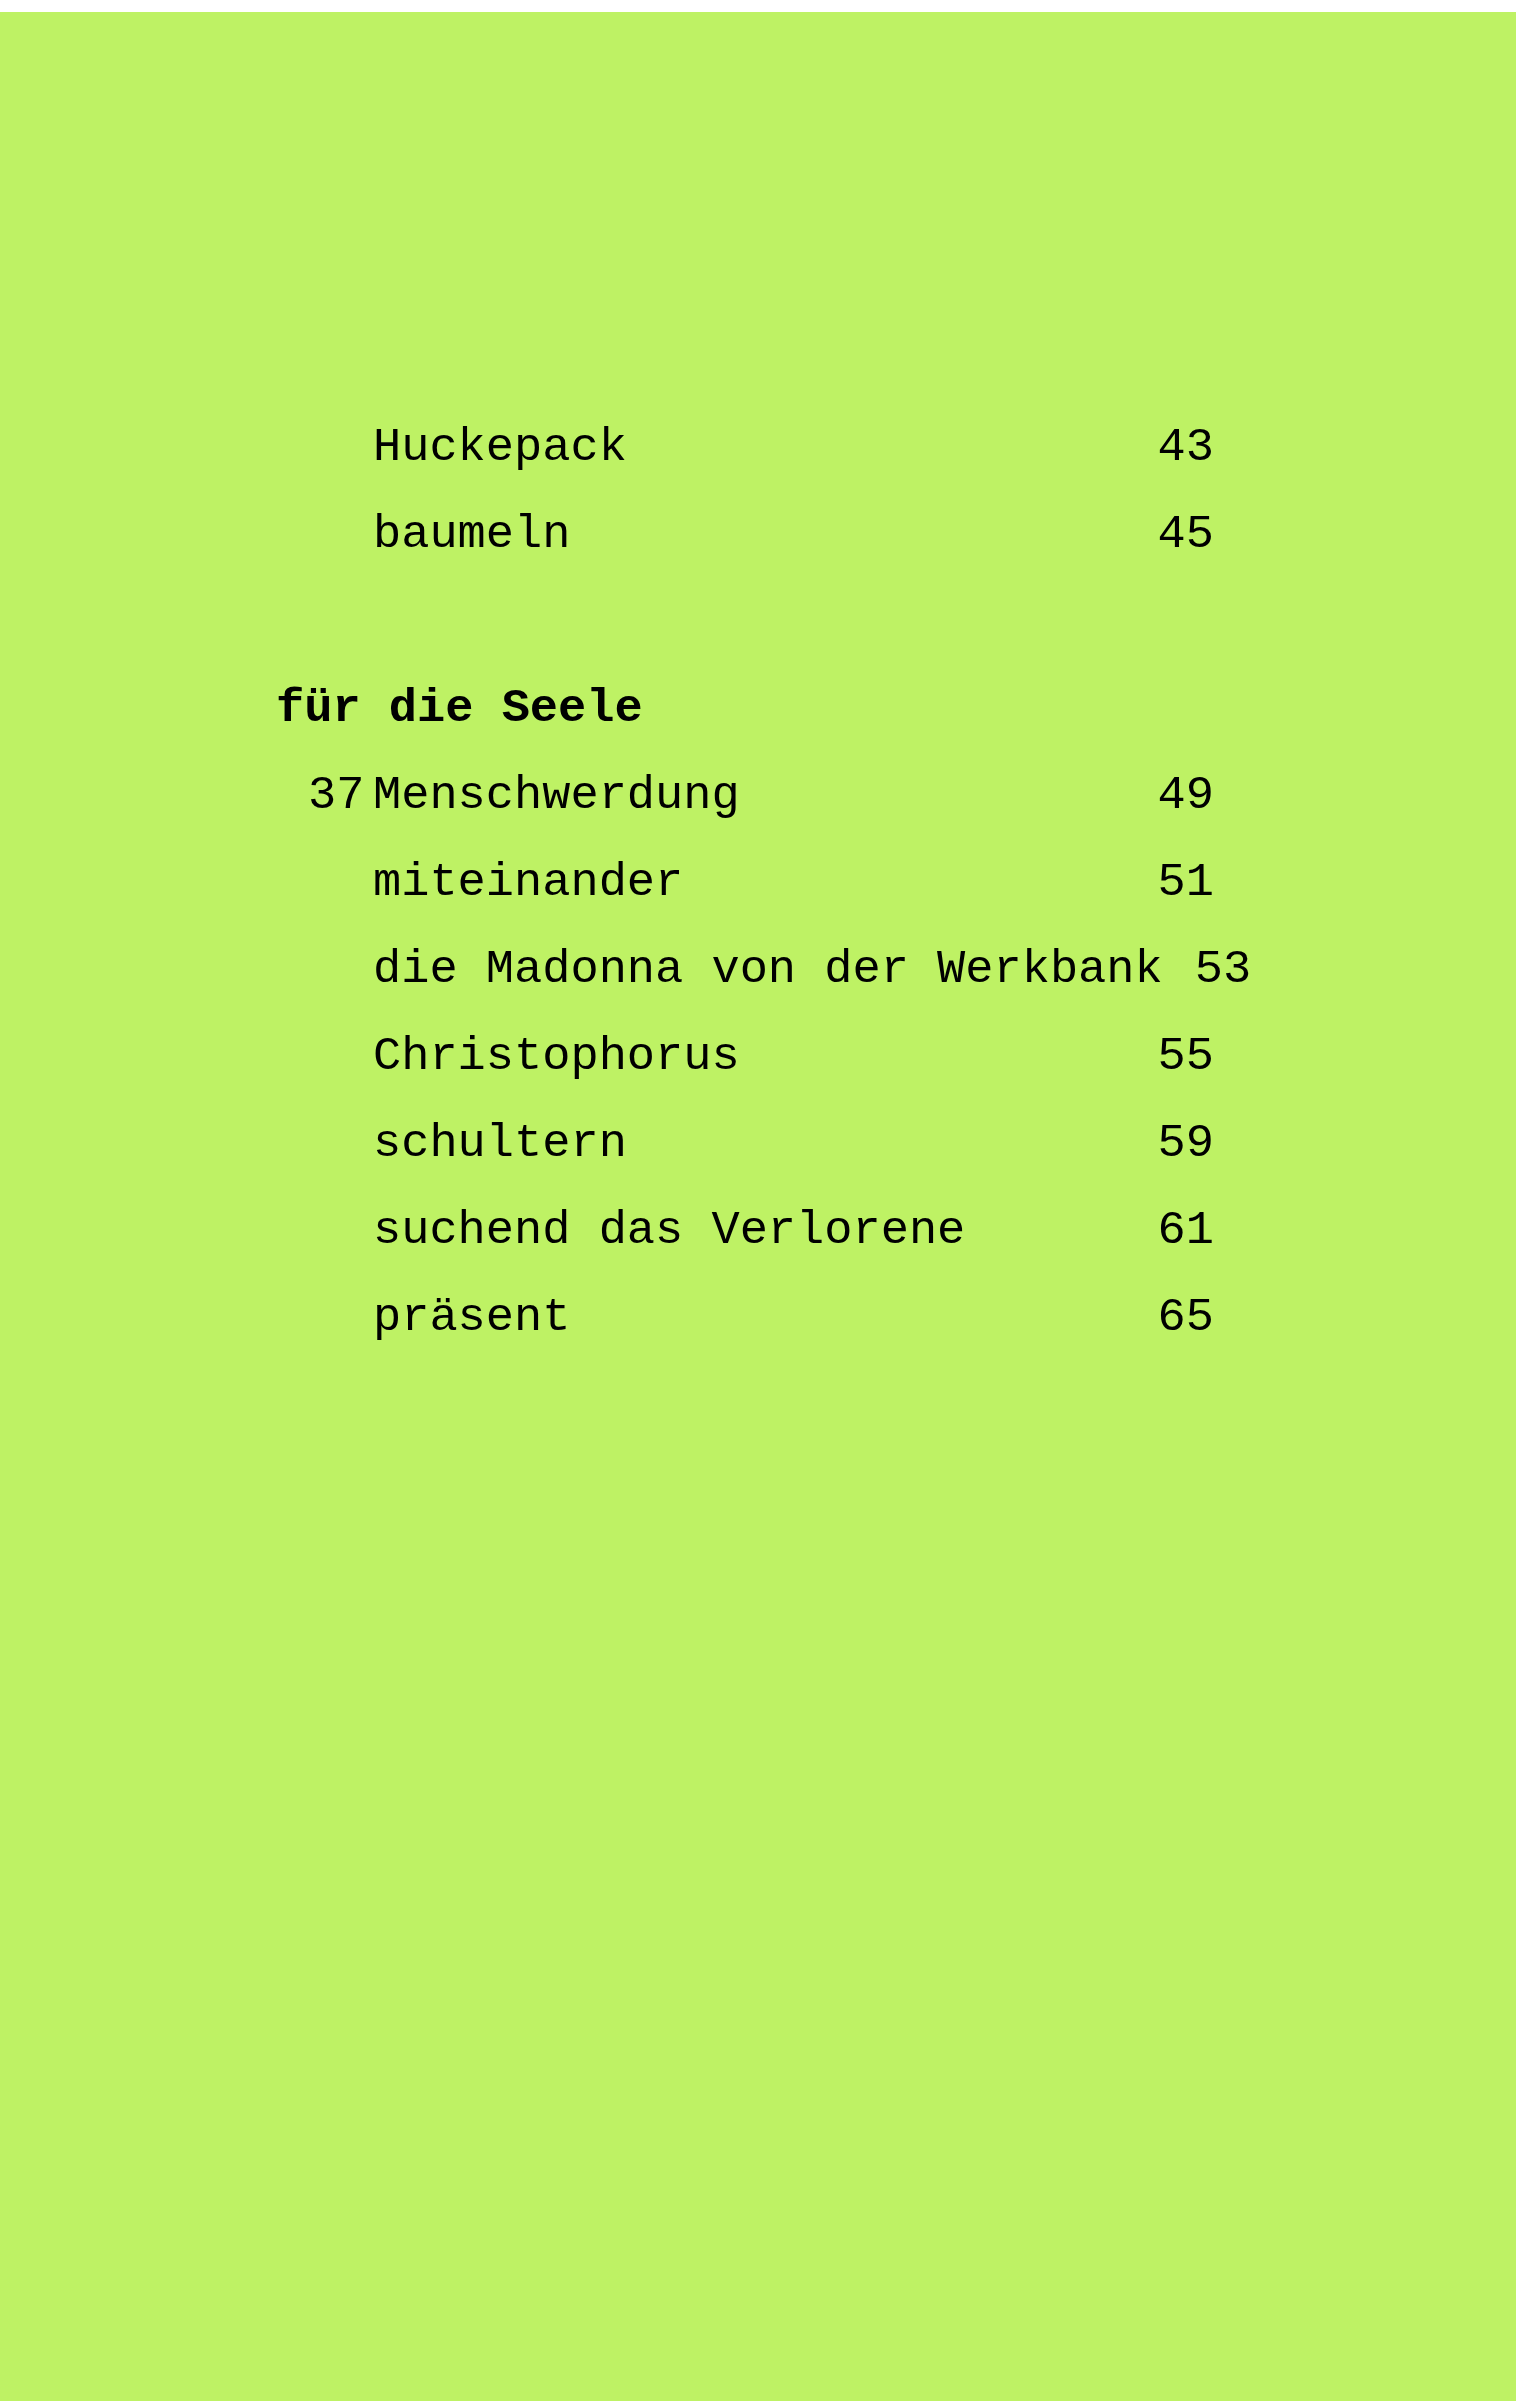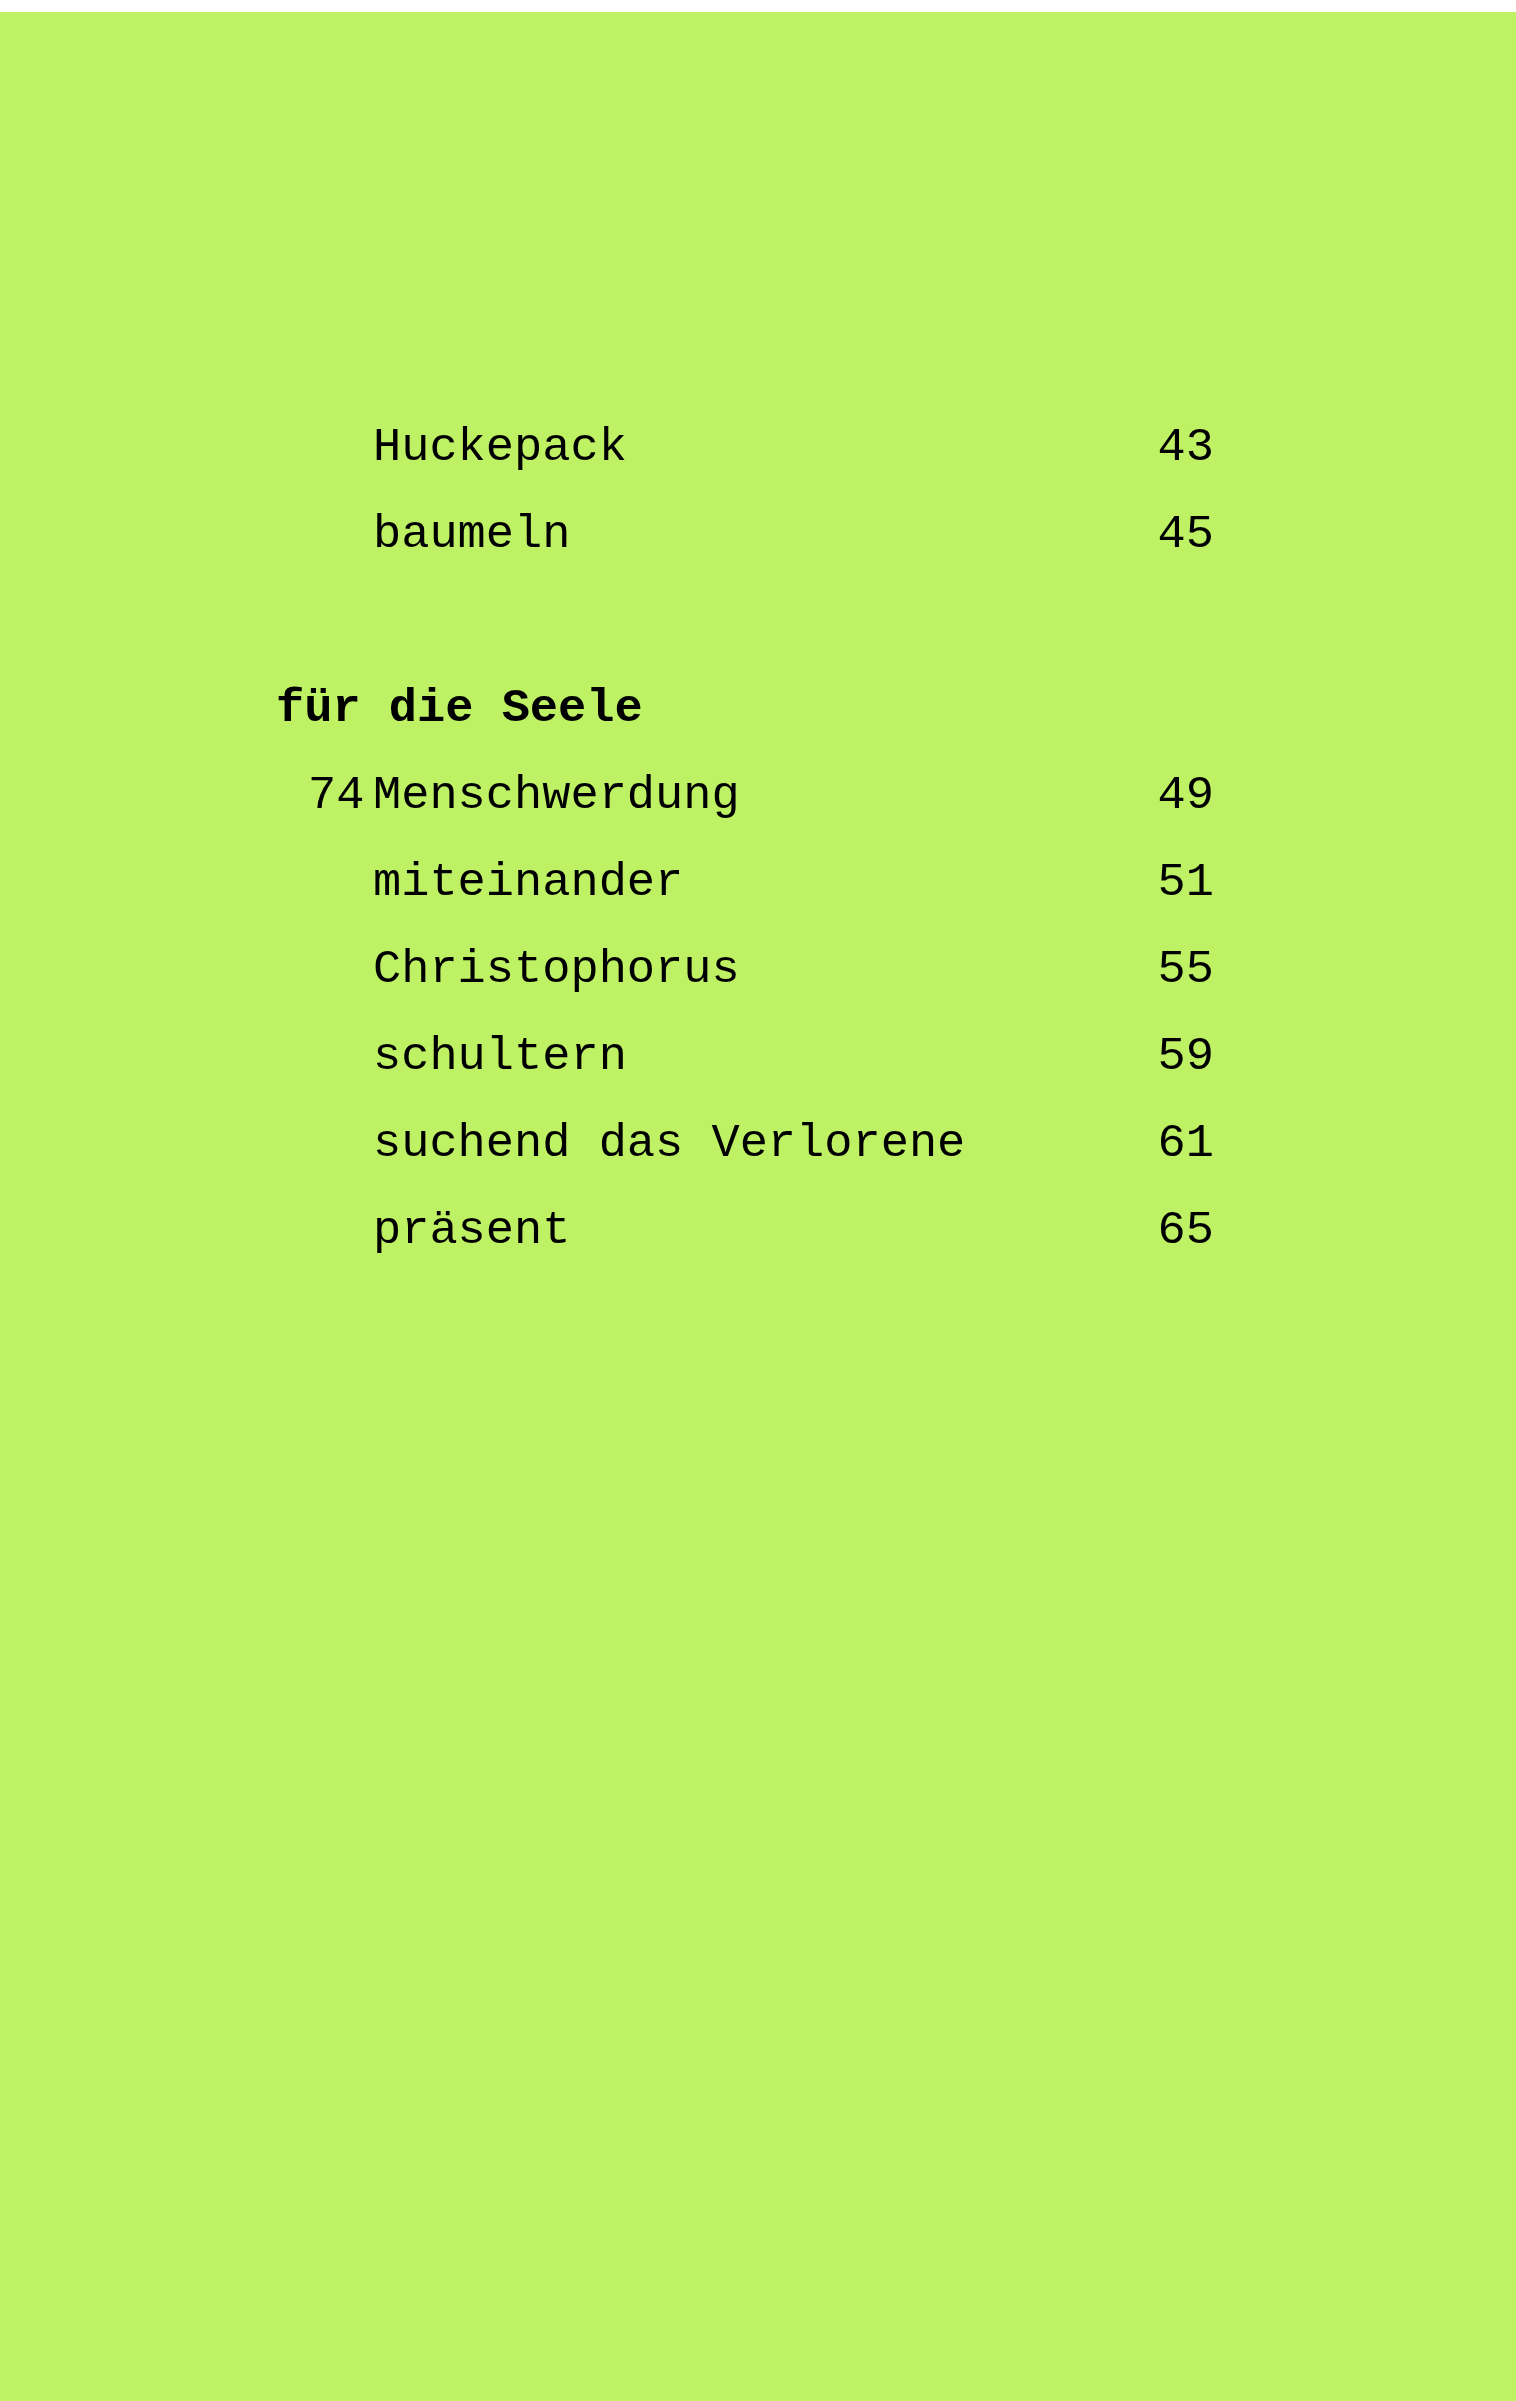--- a/index.html
+++ b/index.html
@@ -63,33 +63,37 @@
     <span class="entry-page">43</span>
   </div>
 
   <div class="toc-row item">
     <span class="entry-label">baumeln</span>
     <span class="entry-page">45</span>
   </div>
 
   <div class="toc-row section-row section gap-before">
     <span class="entry-label">für die Seele</span>
-    <span class="entry-page">74</span>
+    <span class="entry-page">37</span>
   </div>
 
   <div class="toc-row item">
     <span class="entry-label">Menschwerdung</span>
     <span class="entry-page">49</span>
   </div>
 
   <div class="toc-row item">
     <span class="entry-label">miteinander</span>
     <span class="entry-page">51</span>
   </div>
 
+  <div class="toc-row item">
+    <span class="entry-label">die Madonna von der Werkbank</span>
+    <span class="entry-page">53</span>
+  </div>
 
   <div class="toc-row item">
     <span class="entry-label">Christophorus</span>
     <span class="entry-page">55</span>
   </div>
 
 
   <div class="toc-row item">
     <span class="entry-label">schultern</span>
     <span class="entry-page">59</span>

